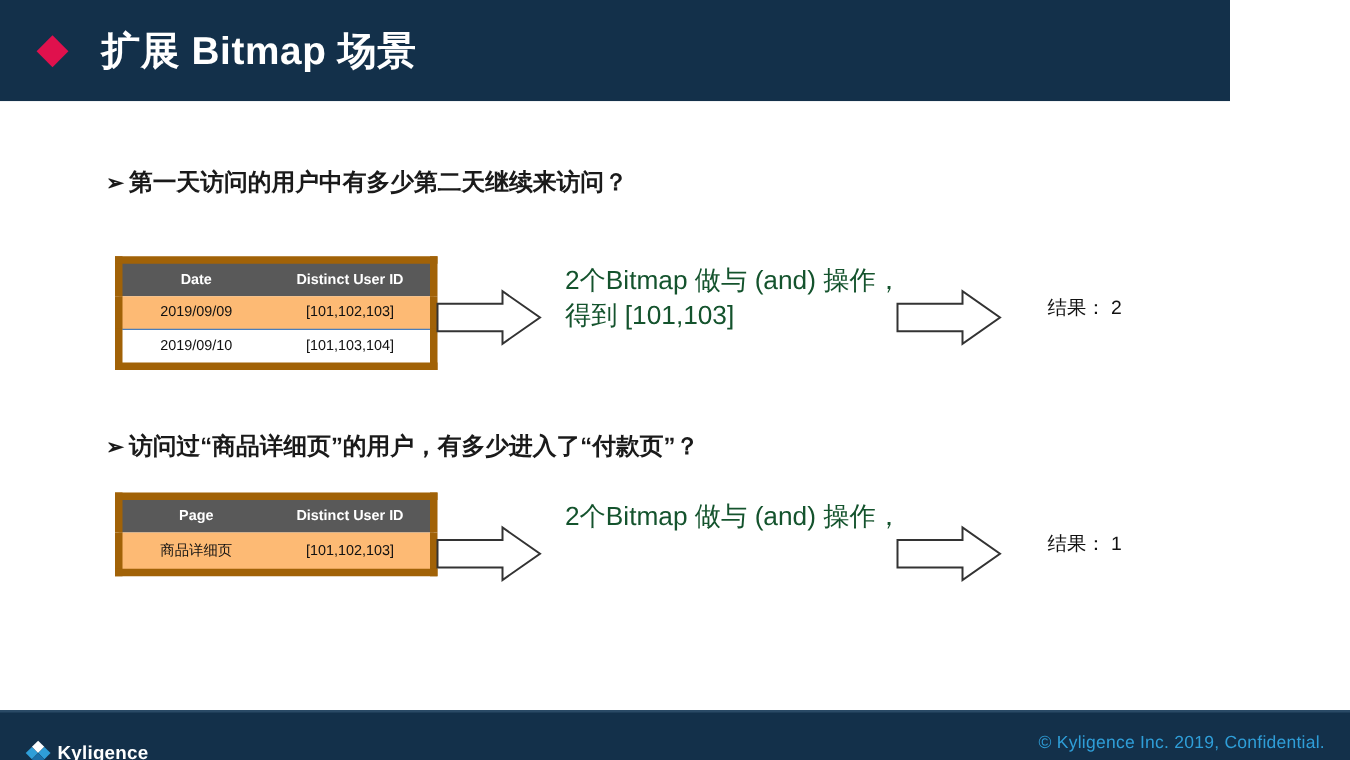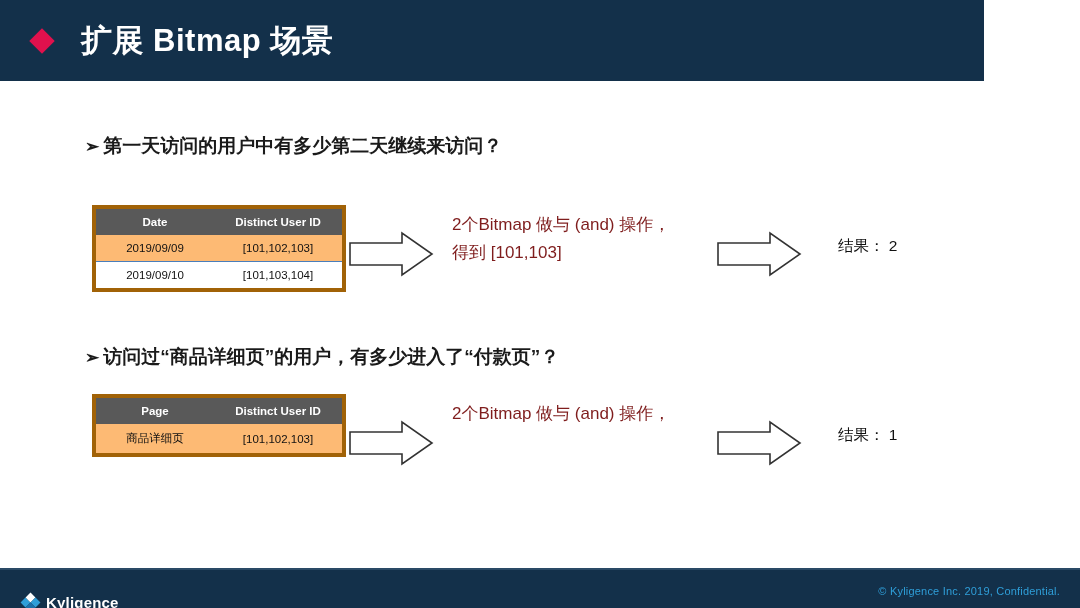--- a/index.html
+++ b/index.html
@@ -62,21 +62,21 @@
   .section-heading .bullet {
     color: #1a1a1a;
     font-size: 17px;
     margin-right: 4px;
   }
 
   
   .data-table {
     position: absolute;
     border-collapse: collapse;
-    border: 4px solid #a16207;
+    border: 6px solid #a16207;
     background: #ffffff;
   }
   .data-table th {
     background: #595959;
     color: #ffffff;
     font-size: 11.5px;
     font-weight: bold;
     padding: 7px 0;
     text-align: center;
     border: none;
@@ -98,22 +98,22 @@
   .col-b { width: 128px; }
 
   
   .arrow {
     position: absolute;
   }
 
   
   .step-text {
     position: absolute;
-    font-size: 17px;
-    color: #7f1d1d;
+    font-size: 21px;
+    color: #14532d;
     line-height: 28px;
     white-space: nowrap;
   }
   .result-text {
     position: absolute;
     font-size: 15.5px;
     color: #111111;
     white-space: nowrap;
   }
 
@@ -155,21 +155,21 @@
     color: #ffffff;
     font-size: 15px;
     font-weight: bold;
     letter-spacing: 0.2px;
   }
   .footer-copy {
     position: absolute;
     right: 20px;
     top: 15px;
     color: #2f9ed8;
-    font-size: 11px;
+    font-size: 14px;
     letter-spacing: 0.2px;
   }
 </style>
 </head>
 <body>
 
 <div class="header">
   <div class="header-diamond"></div>
   <div class="header-title">扩展 Bitmap 场景</div>
 </div>

